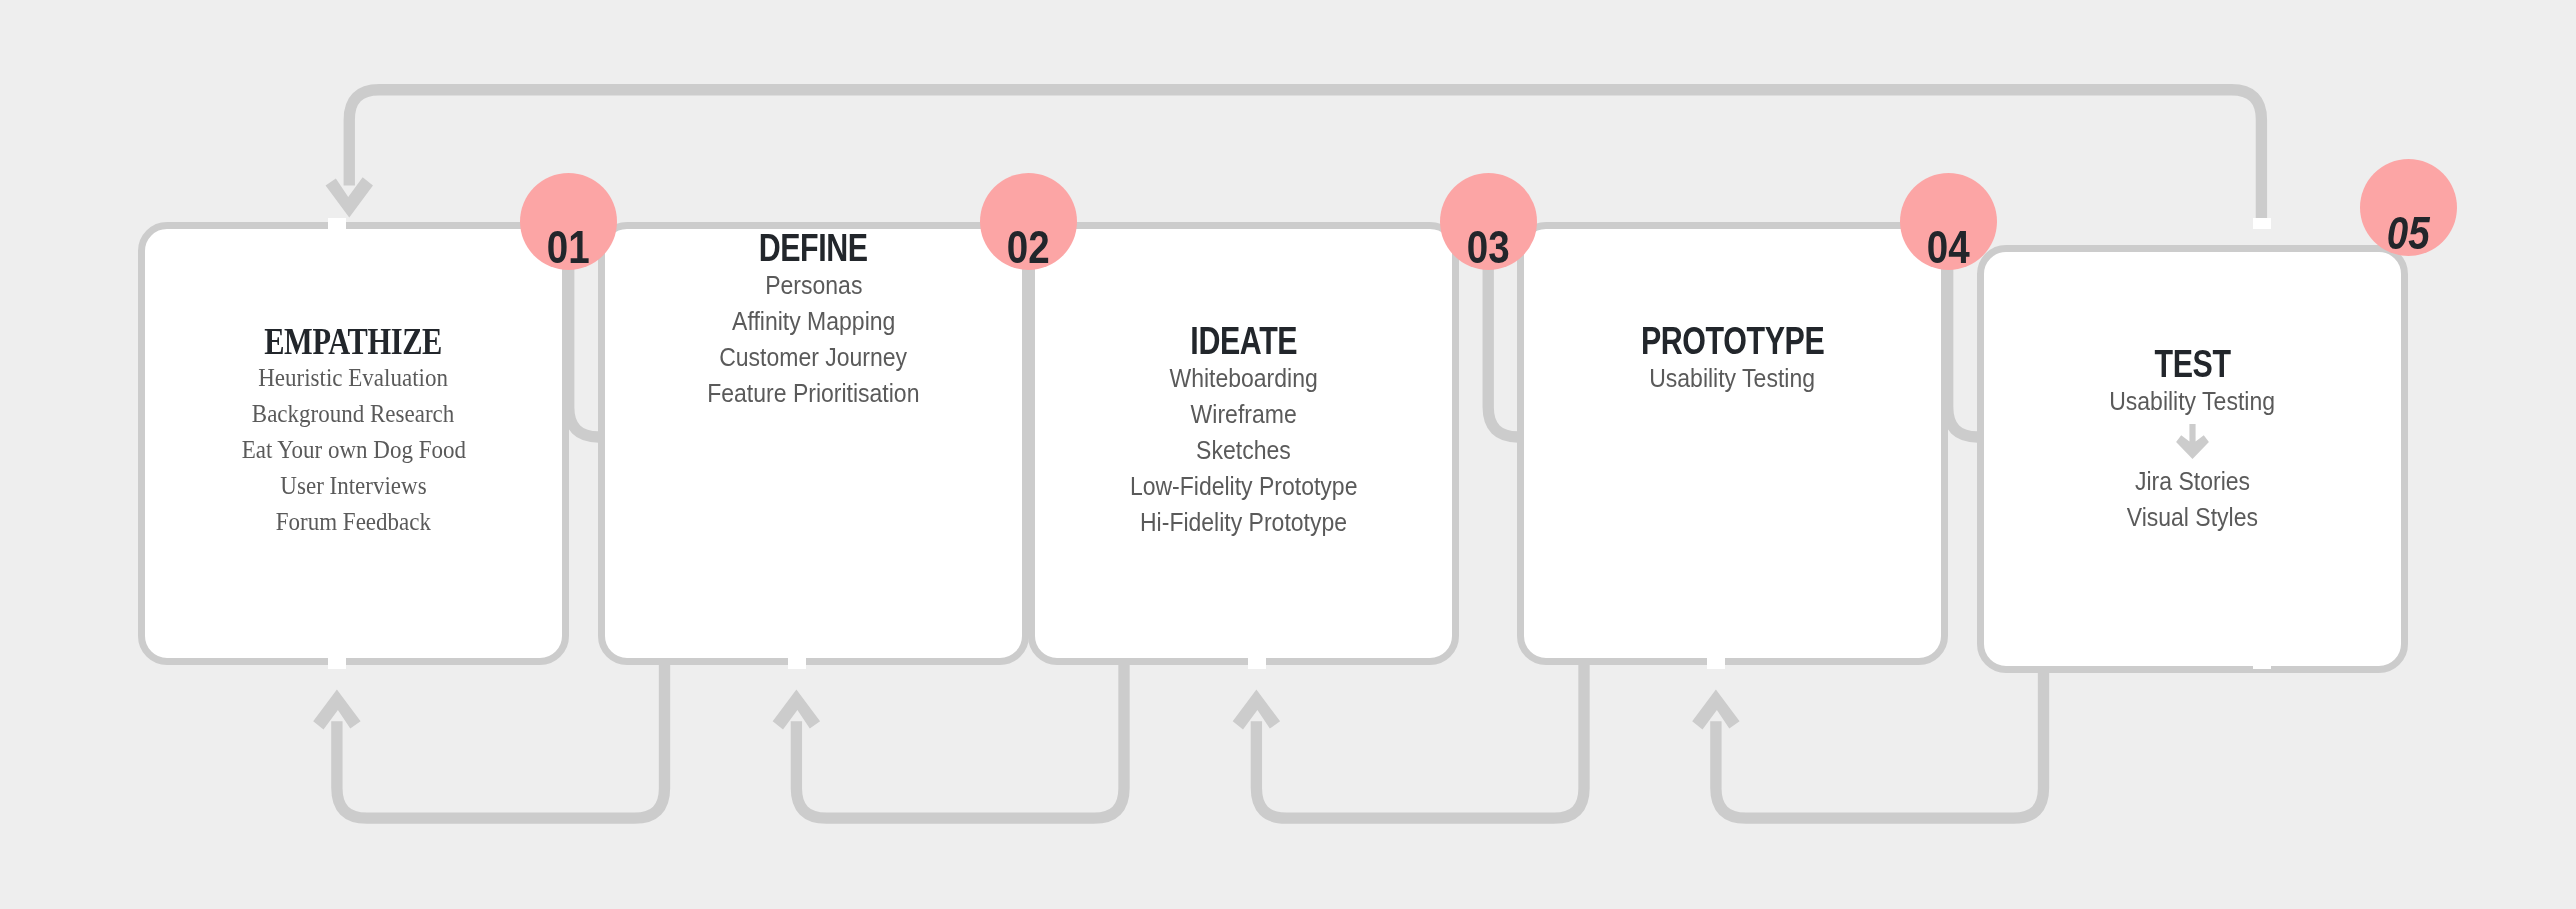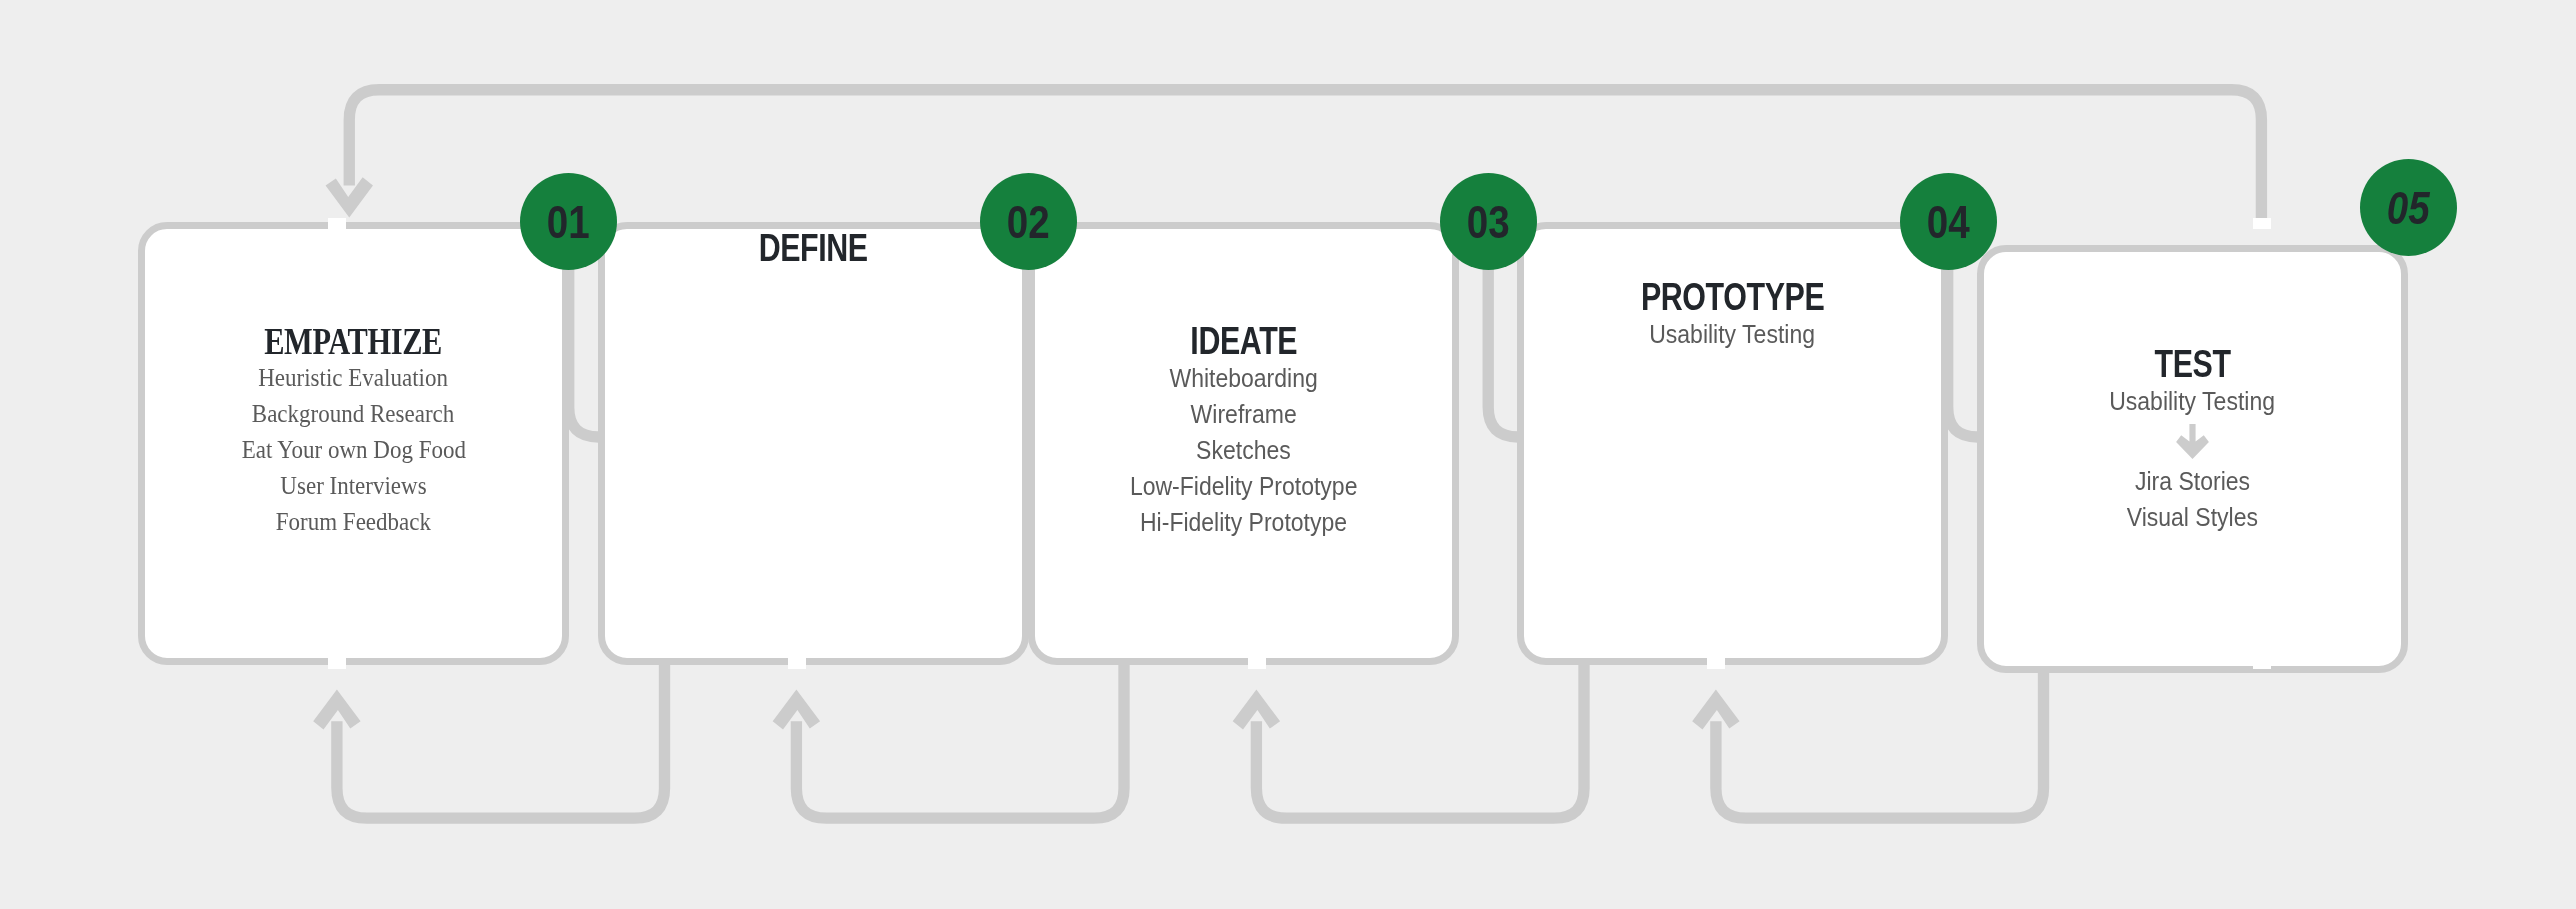--- a/index.html
+++ b/index.html
@@ -46,22 +46,22 @@
   .down-glyph{
     width:41px;height:41px;
     margin:2.1px 0 1px 0;
     display:block;
   }
 
   .badge{
     position:absolute;
     width:97px;height:97px;
     border-radius:50%;
-    background:#15803d;
-    display:flex;align-items:center;justify-content:center;
+    background:#fca5a5;
+    display:flex;align-items:flex-end;justify-content:center;
     z-index:6;
   }
   .badge span{
     font-weight:bold;
     font-size:47px;
     color:#22262b;
     transform:scaleX(.82);
     line-height:1;
   }
 
@@ -150,40 +150,46 @@
       <span>User Interviews</span>
       <span>Forum Feedback</span>
     </div>
   </div>
   <div class="badge" style="left:520px;top:173px;">
     <span>01</span>
   </div>
 
   <div class="card" style="left:598px;top:222px;width:431px;height:443px;">
     <div class="card-title">DEFINE</div>
+    <div class="card-list">
+      <span>Personas</span>
+      <span>Affinity Mapping</span>
+      <span>Customer Journey</span>
+      <span>Feature Prioritisation</span>
+    </div>
   </div>
   <div class="badge" style="left:980px;top:173px;">
     <span>02</span>
   </div>
 
   <div class="card" style="left:1028px;top:222px;width:431px;height:443px;padding-top:93px;">
     <div class="card-title">IDEATE</div>
     <div class="card-list">
       <span>Whiteboarding</span>
       <span>Wireframe</span>
       <span>Sketches</span>
       <span>Low-Fidelity Prototype</span>
       <span>Hi-Fidelity Prototype</span>
     </div>
   </div>
   <div class="badge" style="left:1440px;top:173px;">
     <span>03</span>
   </div>
 
-  <div class="card" style="left:1517px;top:222px;width:431px;height:443px;padding-top:49px;">
+  <div class="card" style="left:1517px;top:222px;width:431px;height:443px;padding-top:93px;">
     <div class="card-title">PROTOTYPE</div>
     <div class="card-list">
       <span>Usability Testing</span>
     </div>
   </div>
   <div class="badge" style="left:1900px;top:173px;">
     <span>04</span>
   </div>
 
   <div class="card" style="left:1977px;top:222px;width:431px;height:428px;padding-top:93px;margin-top:23px;">

